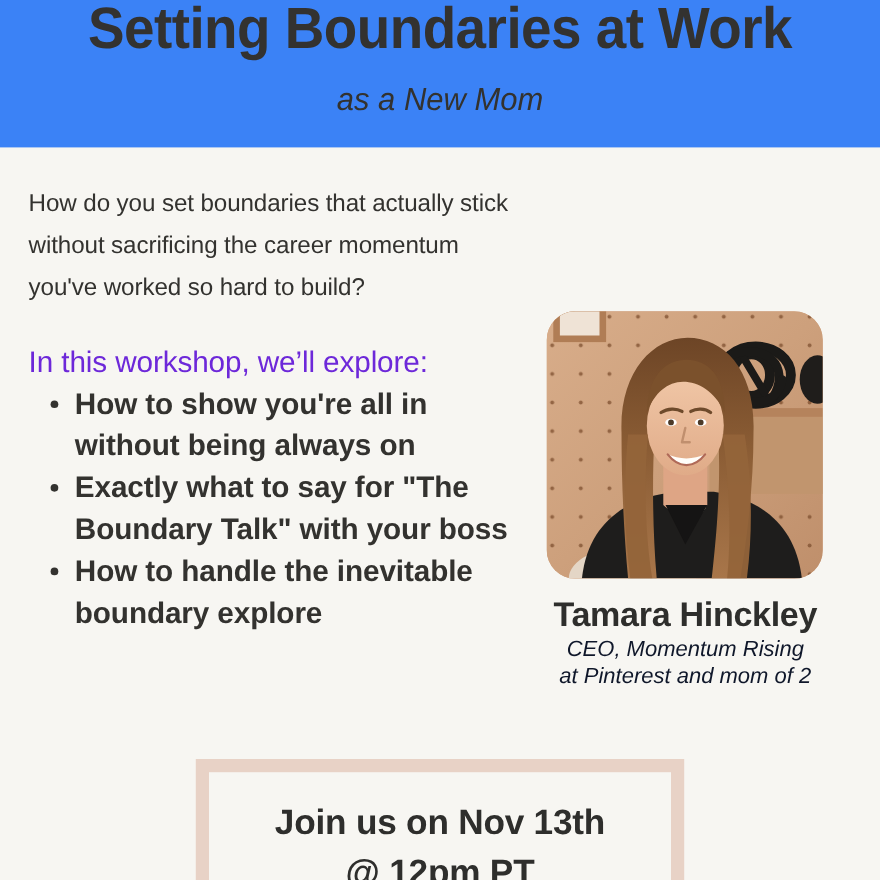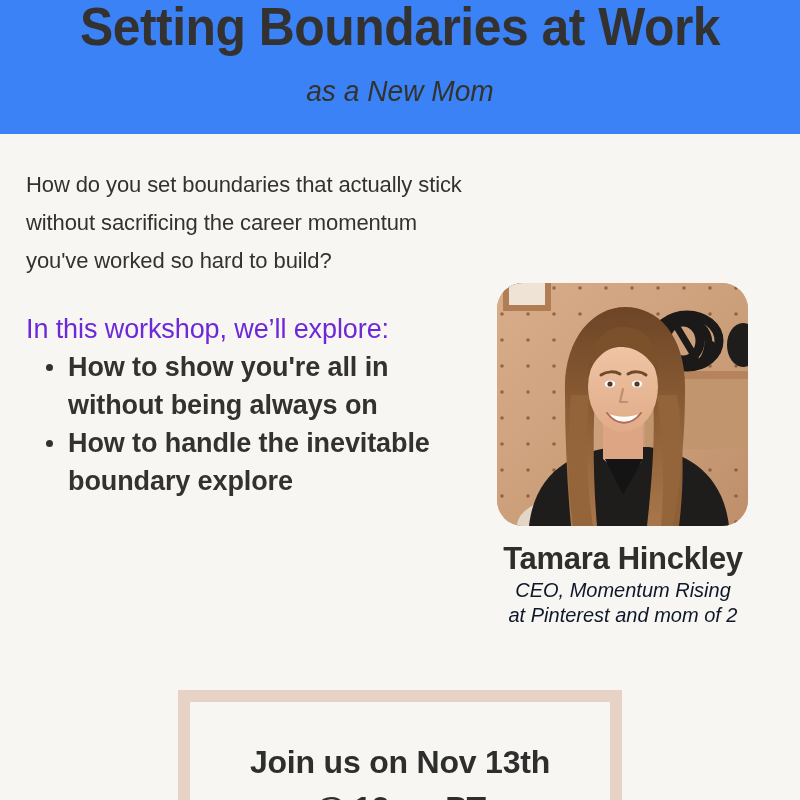--- a/index.html
+++ b/index.html
@@ -154,37 +154,38 @@
   }
   .cta-line {
     text-align: center;
     font-weight: bold;
     font-size: 32px;
     line-height: 46px;
     color: #2e2e2c;
     letter-spacing: -0.2px;
     white-space: nowrap;
   }
-  .cta-line.first { padding-top: 22px; margin-top: 15px; }
+  .cta-line.first { padding-top: 22px; }
 </style>
 </head>
 <body>
 
 <div class="header-band">
   <div class="header-title">Setting Boundaries at Work</div>
   <div class="header-subtitle">as a New Mom</div>
 </div>
 
 <div class="body-copy">
   <p class="intro-para">How do you set boundaries that actually stick without sacrificing the career momentum you've worked so hard to build?</p>
 
   <p class="lead-in">In this workshop, we’ll explore:</p>
 
   <ul class="bullet-list">
     <li class="bullet-item">How to show you're all in without being always on</li>
+    <li class="bullet-item">Exactly what to say for "The Boundary Talk" with your boss</li>
     <li class="bullet-item">How to handle the inevitable boundary explore</li>
   </ul>
 </div>
 
 <div class="speaker-photo">
   <svg class="photo-svg" viewBox="0 0 251 243" preserveAspectRatio="xMidYMid slice">
     <defs>
       <linearGradient id="wall" x1="0" y1="0" x2="1" y2="1">
         <stop offset="0" stop-color="#d8ad8a"></stop>
         <stop offset="0.5" stop-color="#cda07c"></stop>

